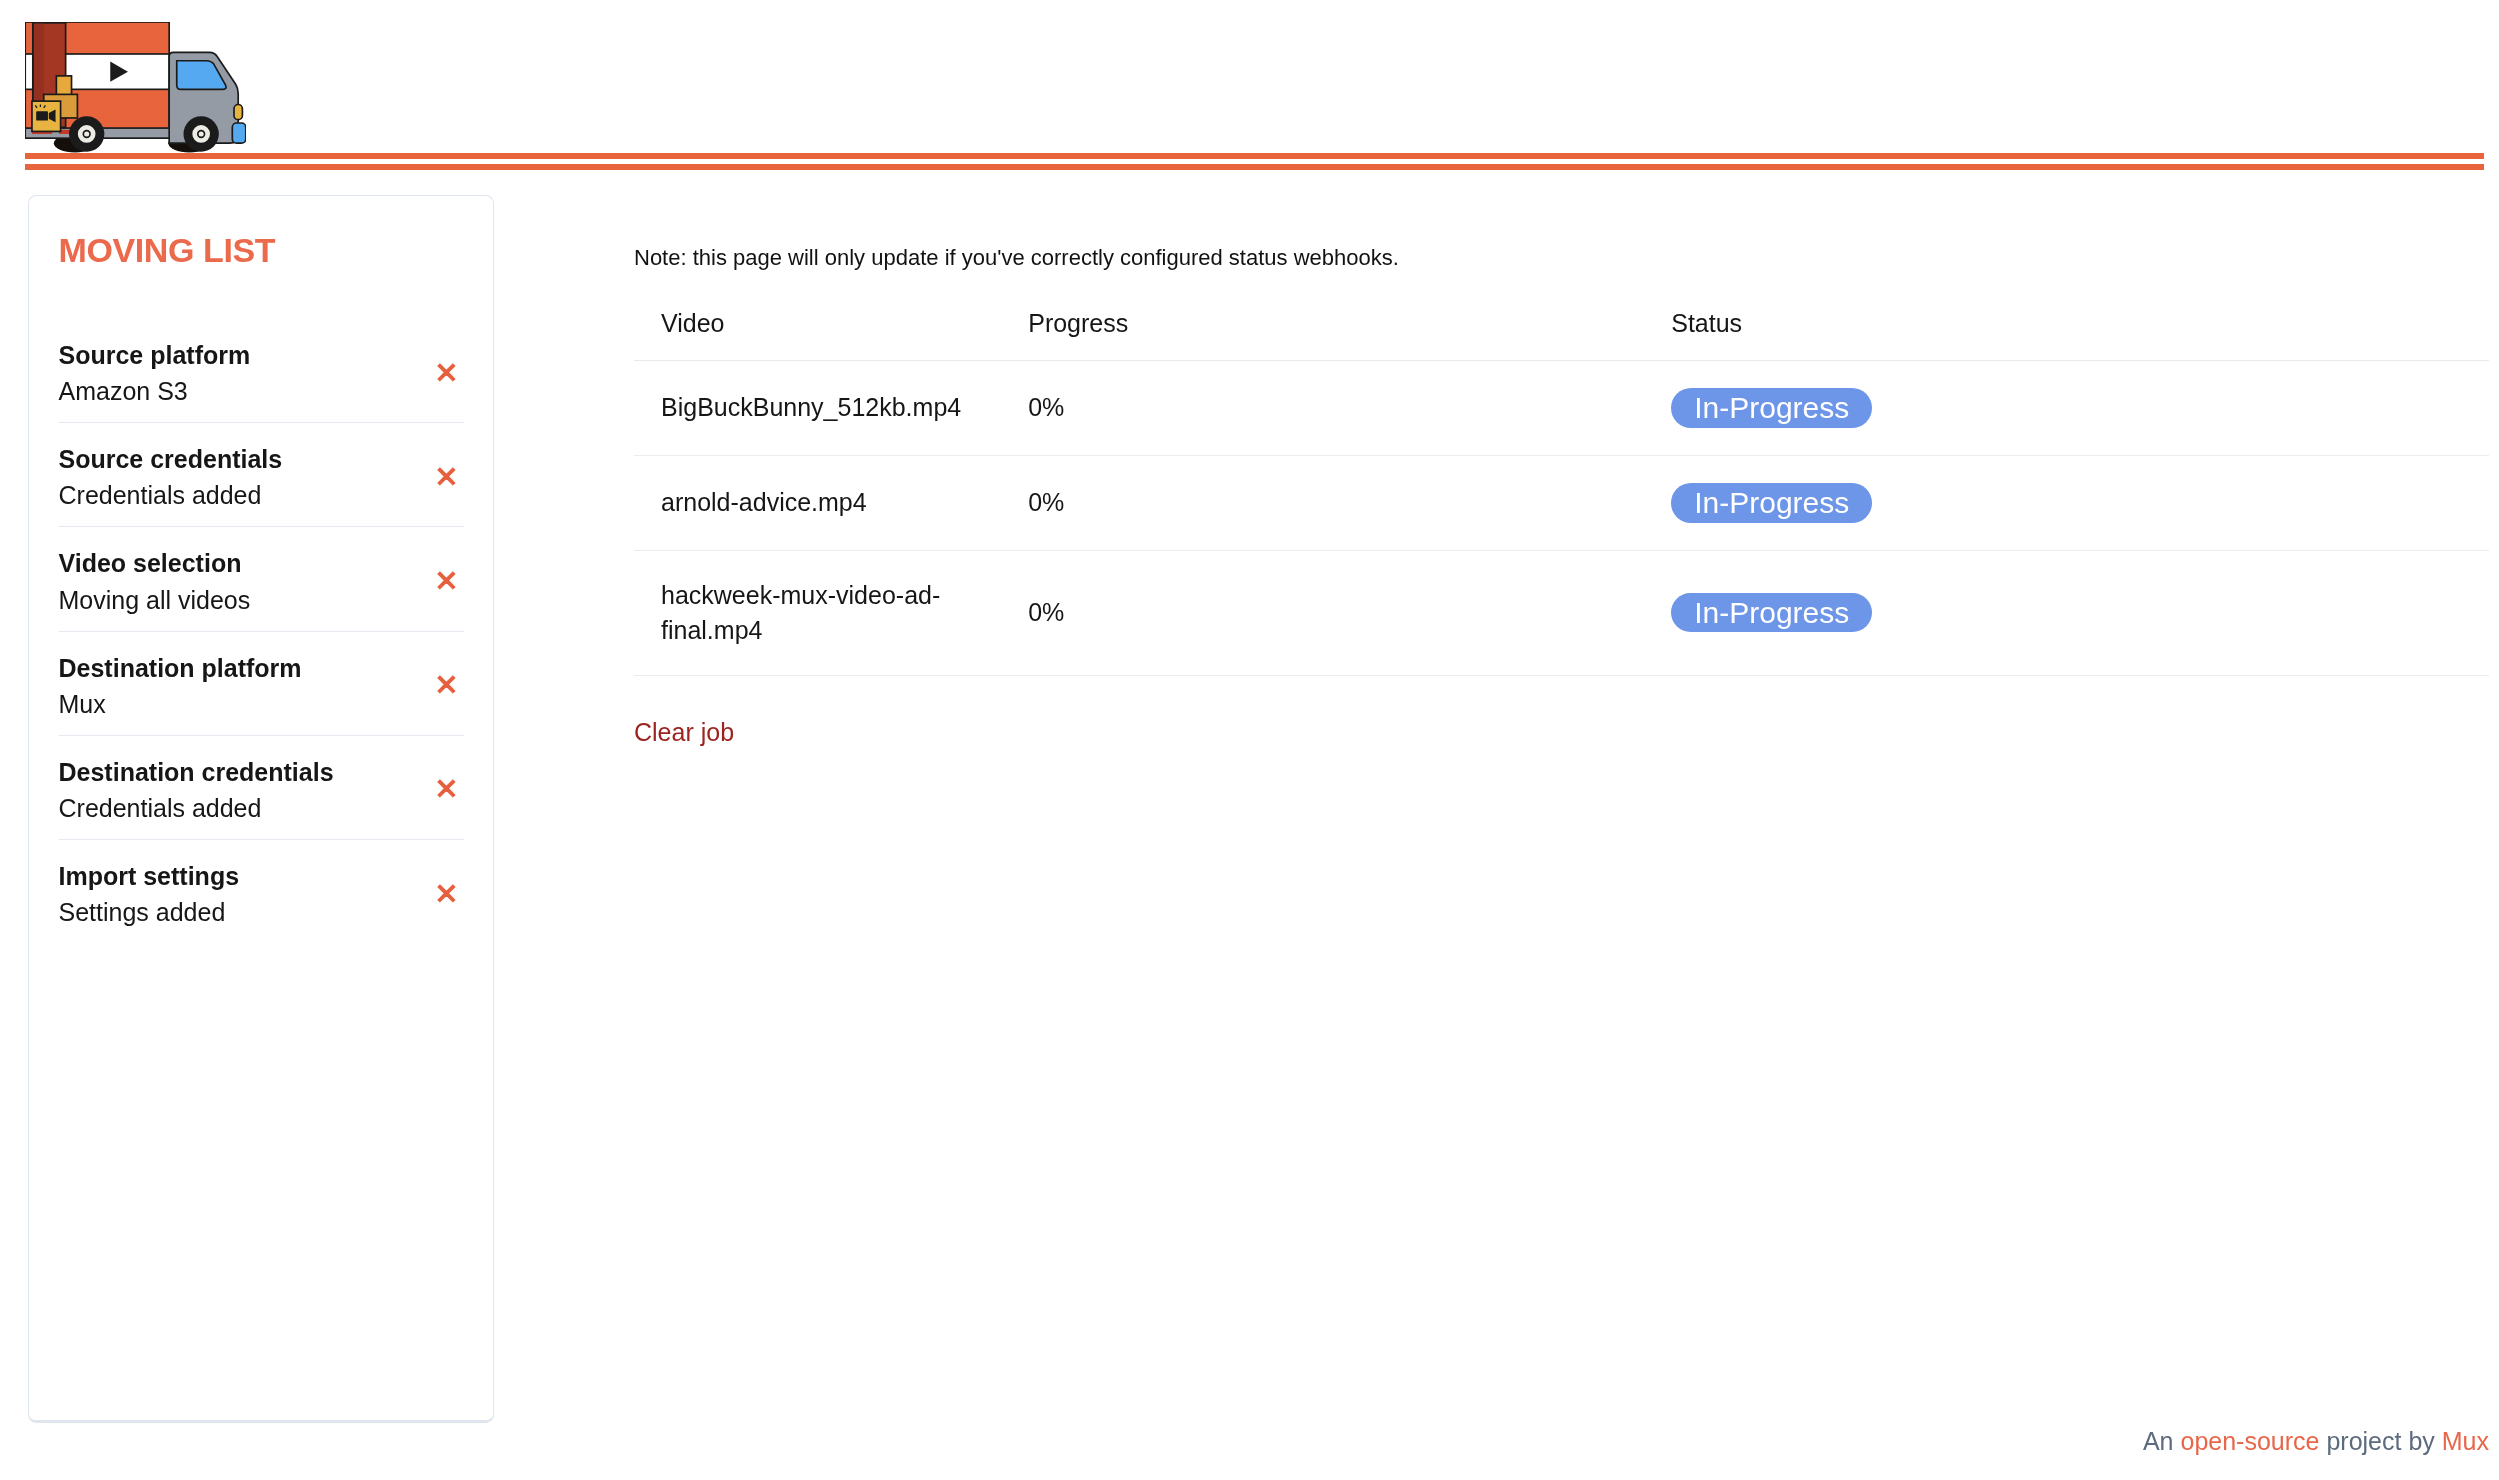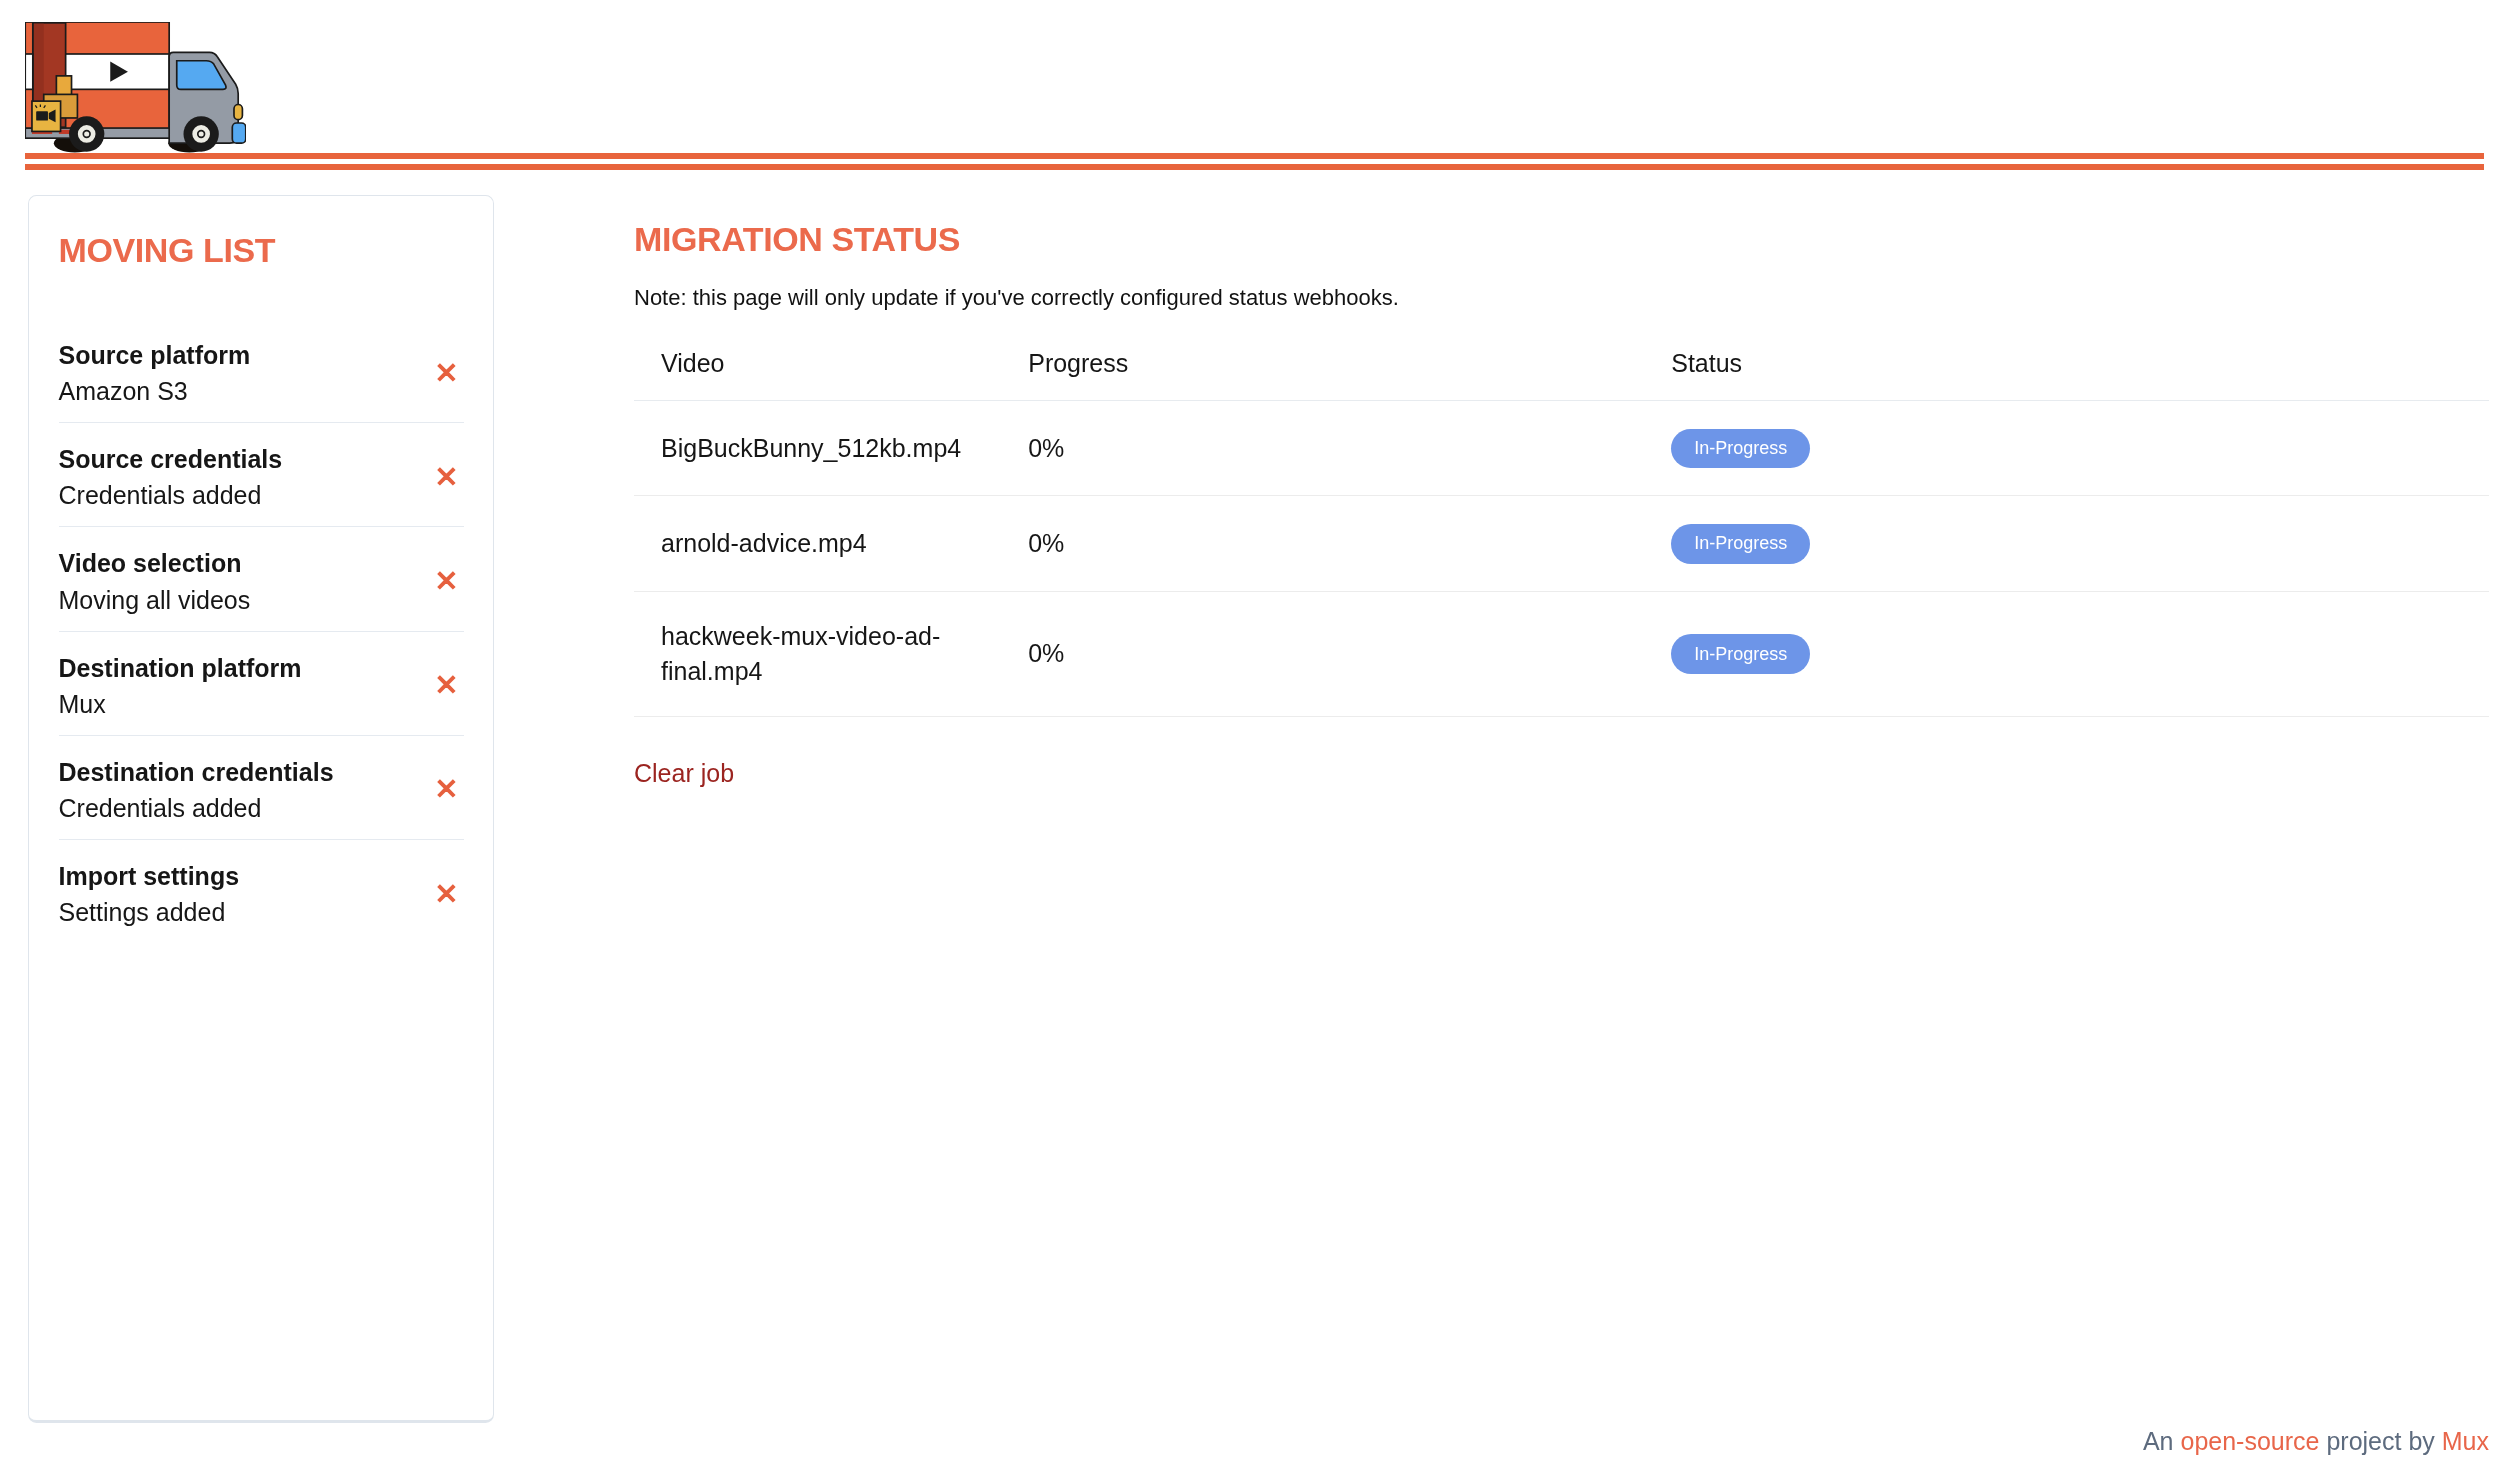--- a/index.html
+++ b/index.html
@@ -33,21 +33,21 @@
     line-height:40px; }
   .note { font-size:22px; line-height:29px; margin-top:24px; color:#121212; }
 
   table.migration { width:100%; border-collapse:collapse; margin-top:37px; }
   col.c-video { width:346px; } col.c-progress { width:643px; }
   th { text-align:left; font-size:25px; font-weight:400; padding:0 0 22px 27px;
     border-bottom:0.8px solid #E7EBEF; }
   td { font-size:25px; line-height:35px; padding:27px 0 27px 27px;
     border-bottom:0.8px solid #ECECEC; vertical-align:middle; }
   td.video-cell { padding-right:40px; }
-  .badge { display:inline-block; background:#6D95E8; color:#ffffff; font-size:18px;
+  .badge { display:inline-block; background:#6D95E8; color:#ffffff; font-size:30px;
     line-height:23px; padding:8.4px 23px; border-radius:22px; white-space:nowrap; }
   .clear-job { display:inline-block; margin-top:42px; font-size:25px; color:#9B2420;
     text-decoration:none; cursor:pointer; }
 
   
   .footer { position:absolute; right:11px; bottom:25px; font-size:25px; color:#5D6B7E; }
   .footer a { text-decoration:none; color:#E8664A; cursor:pointer; }
 </style>
 </head>
 <body>
@@ -153,21 +153,20 @@
       <div class="mv-label">Import settings</div>
       <div class="mv-value">Settings added</div>
     </div>
     <button class="mv-remove">
       <span>✕</span>
     </button>
   </div>
 </aside>
 
 <main class="main">
-  <h1 class="main-title">MIGRATION STATUS</h1>
   <p class="note">Note: this page will only update if you've correctly configured status webhooks.</p>
 
   <table class="migration">
     <colgroup>
         <col class="c-video">
         <col class="c-progress">
         <col>
       </colgroup>
     <thead>
       <tr>

